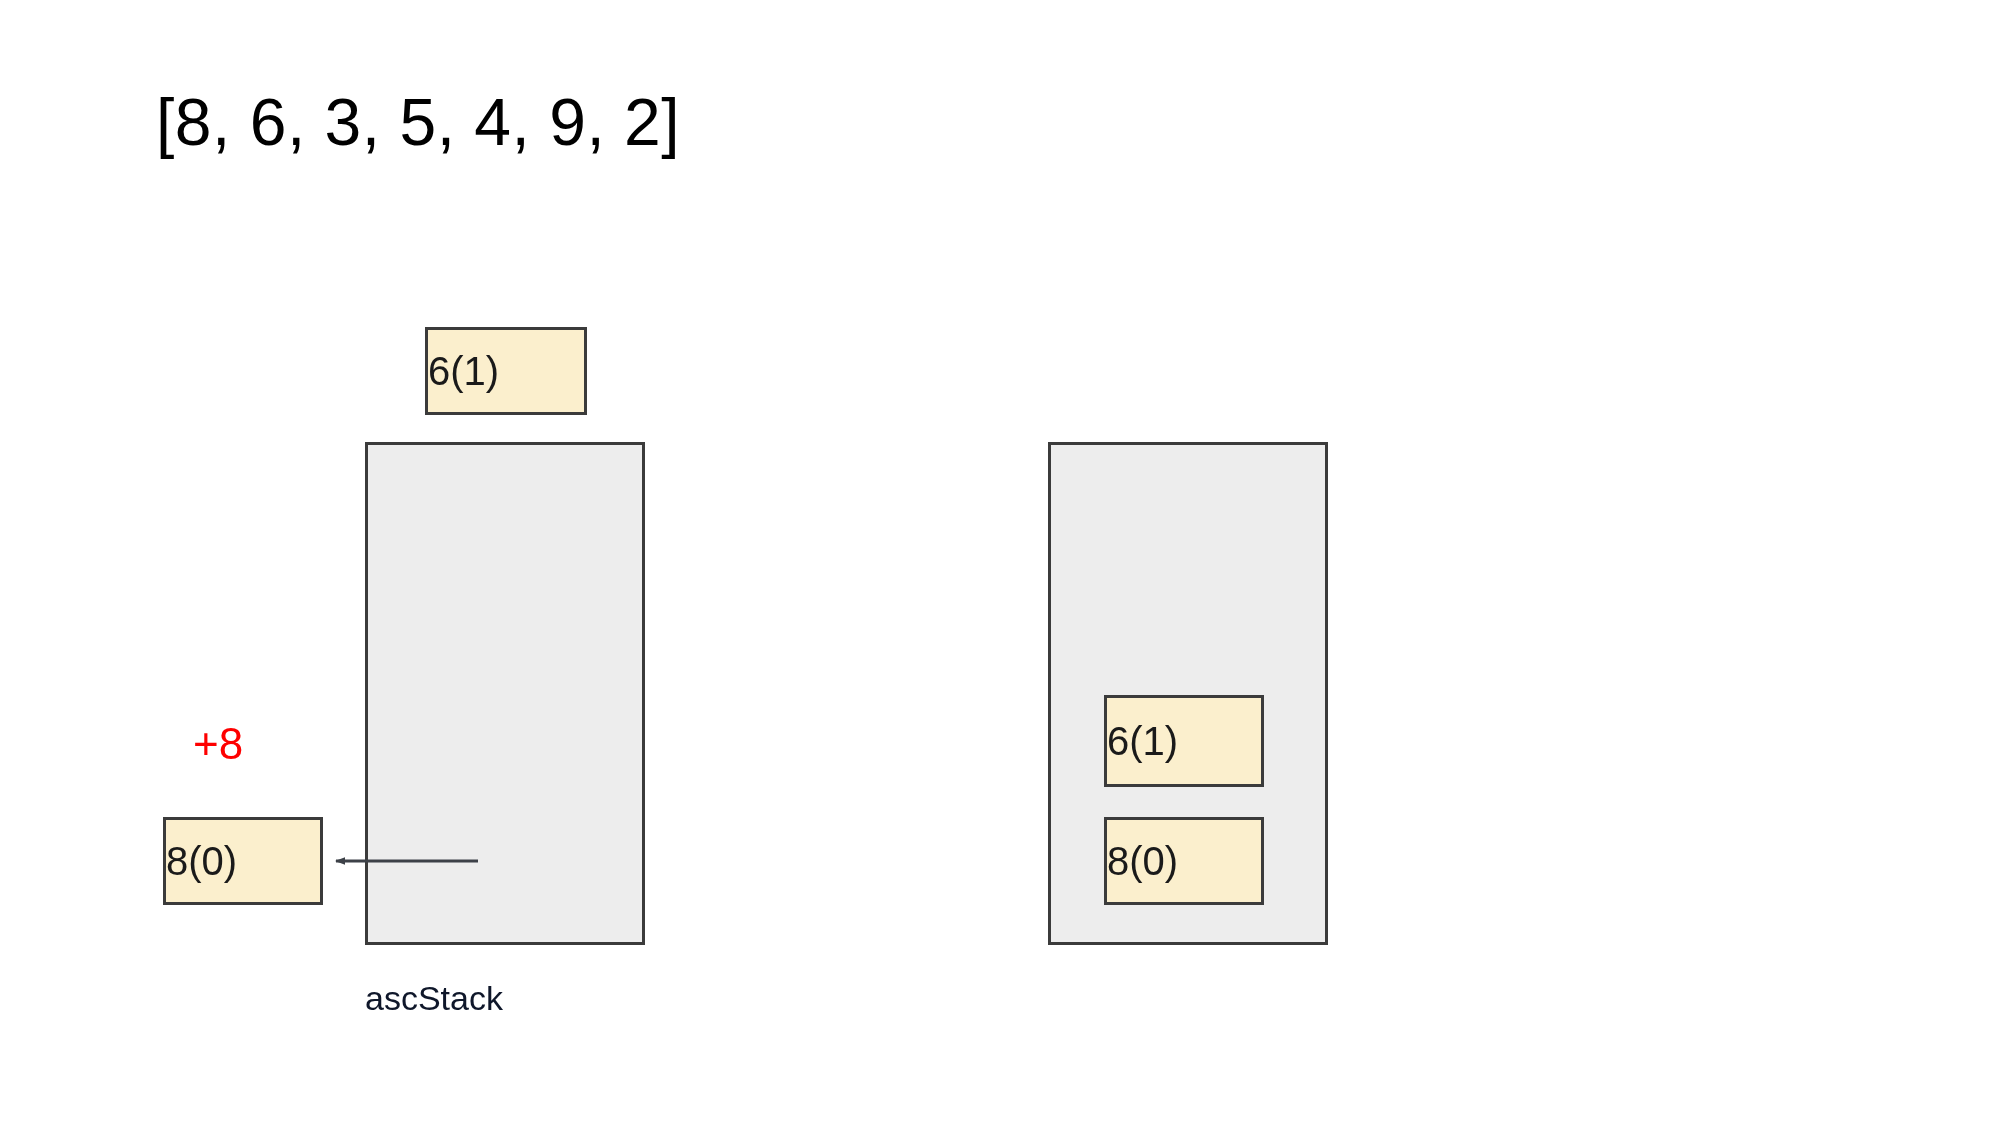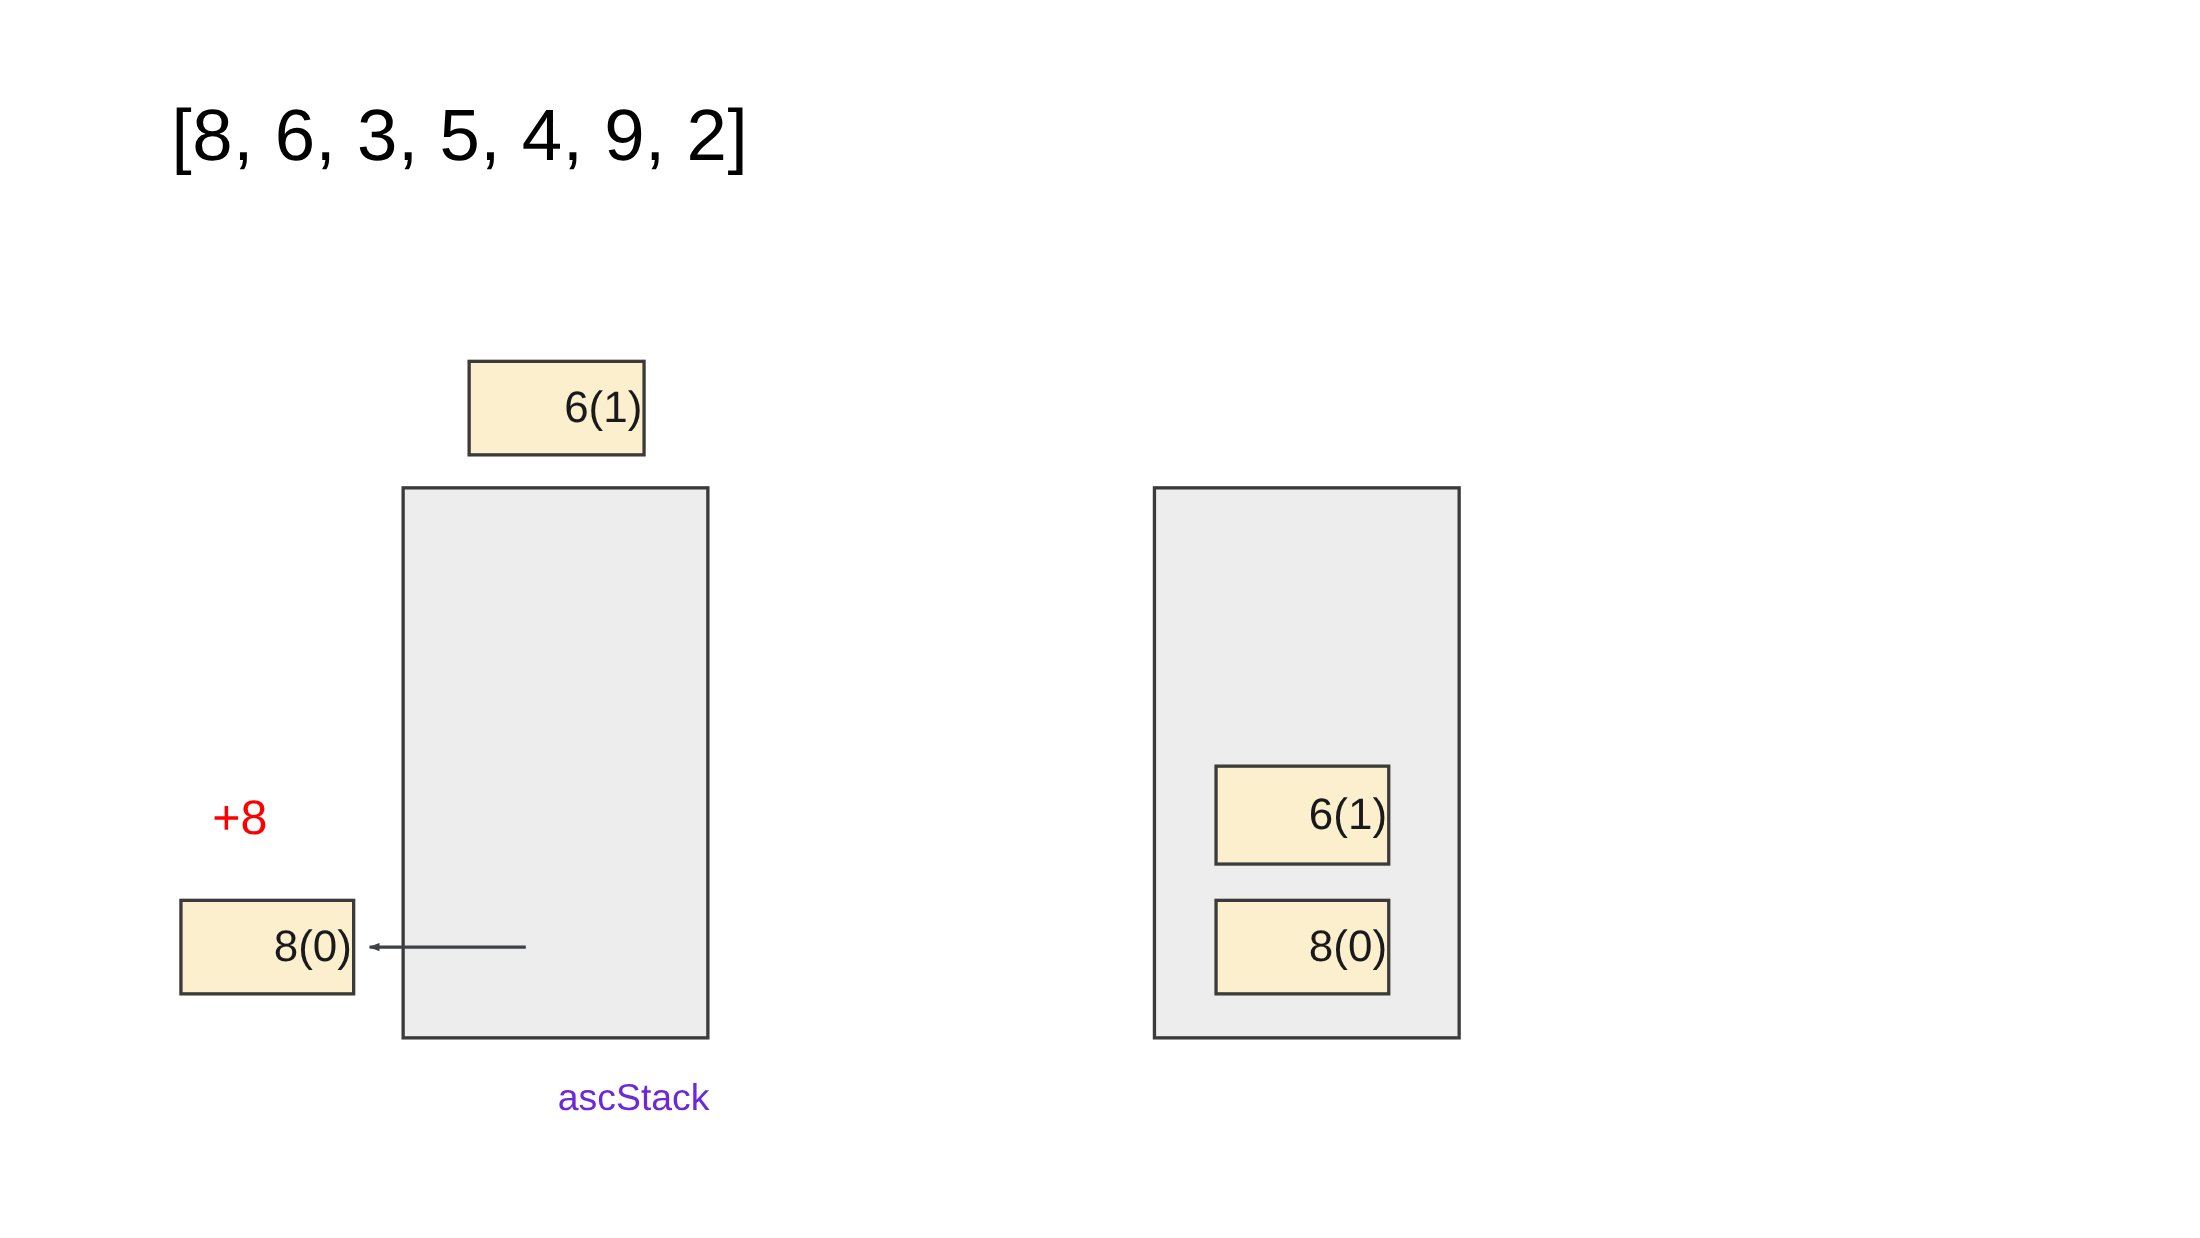--- a/index.html
+++ b/index.html
@@ -43,38 +43,38 @@
     border: 3px solid #3b3b3b;
     box-sizing: border-box;
   }
   #asc-stack-container  { left: 365px;  top: 442px; }
   #desc-stack-container { left: 1048px; top: 442px; }
 
   
   .stack-label {
     position: absolute;
     width: 280px;
-    text-align: right;
+    text-align: left;
     font-size: 34px;
     line-height: 40px;
-    color: #6d28d9;
+    color: #0f172a;
     white-space: nowrap;
   }
   #asc-stack-label  { left: 365px;  top: 978px; }
   #desc-stack-label { left: 1048px; top: 978px; }
 
   
   .node-box {
     position: absolute;
     background: #fbefcd;
     border: 3px solid #3b3b3b;
     box-sizing: border-box;
     display: flex;
     align-items: center;
-    justify-content: flex-end;
+    justify-content: flex-start;
     font-size: 40px;
     line-height: 40px;
     color: #1a1a1a;
     white-space: nowrap;
   }
 
   
   #floating-node {
     left: 425px;
     top: 327px;

